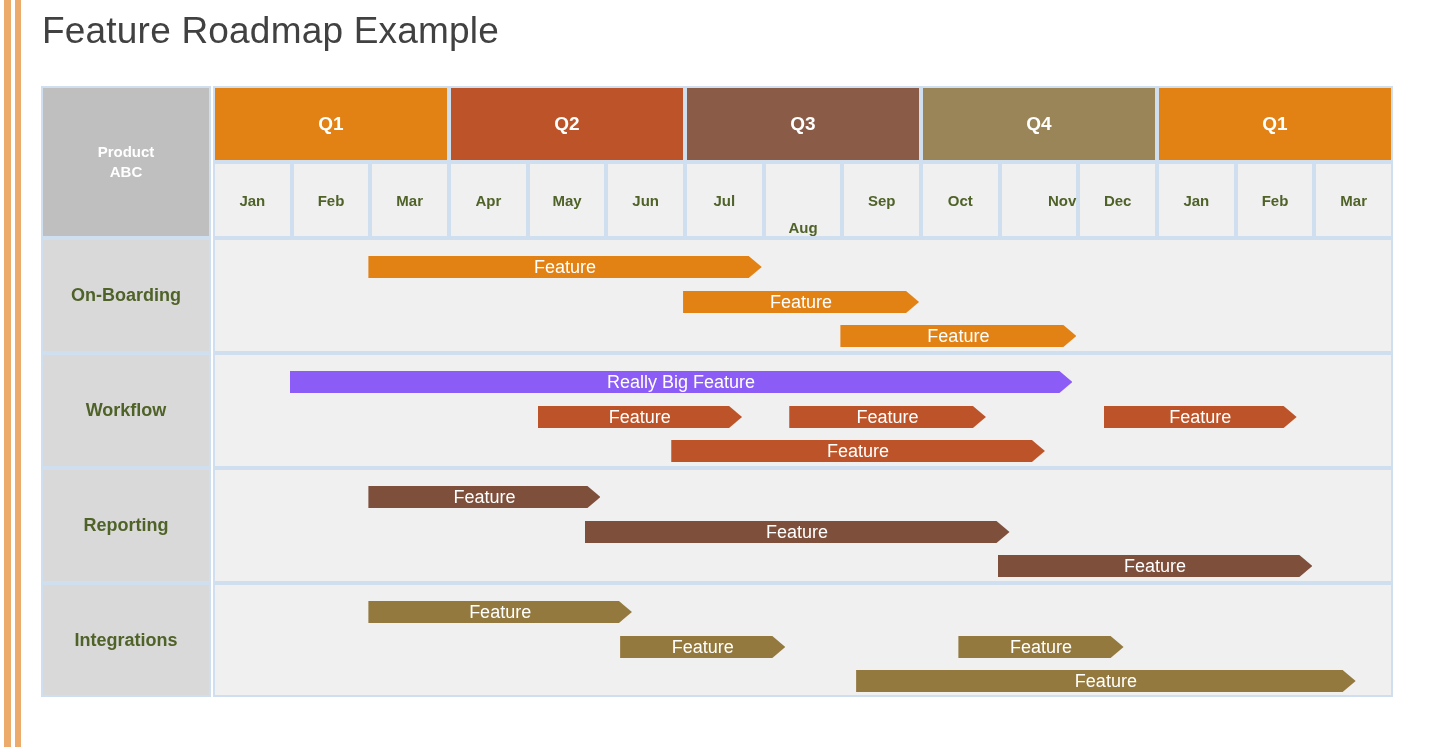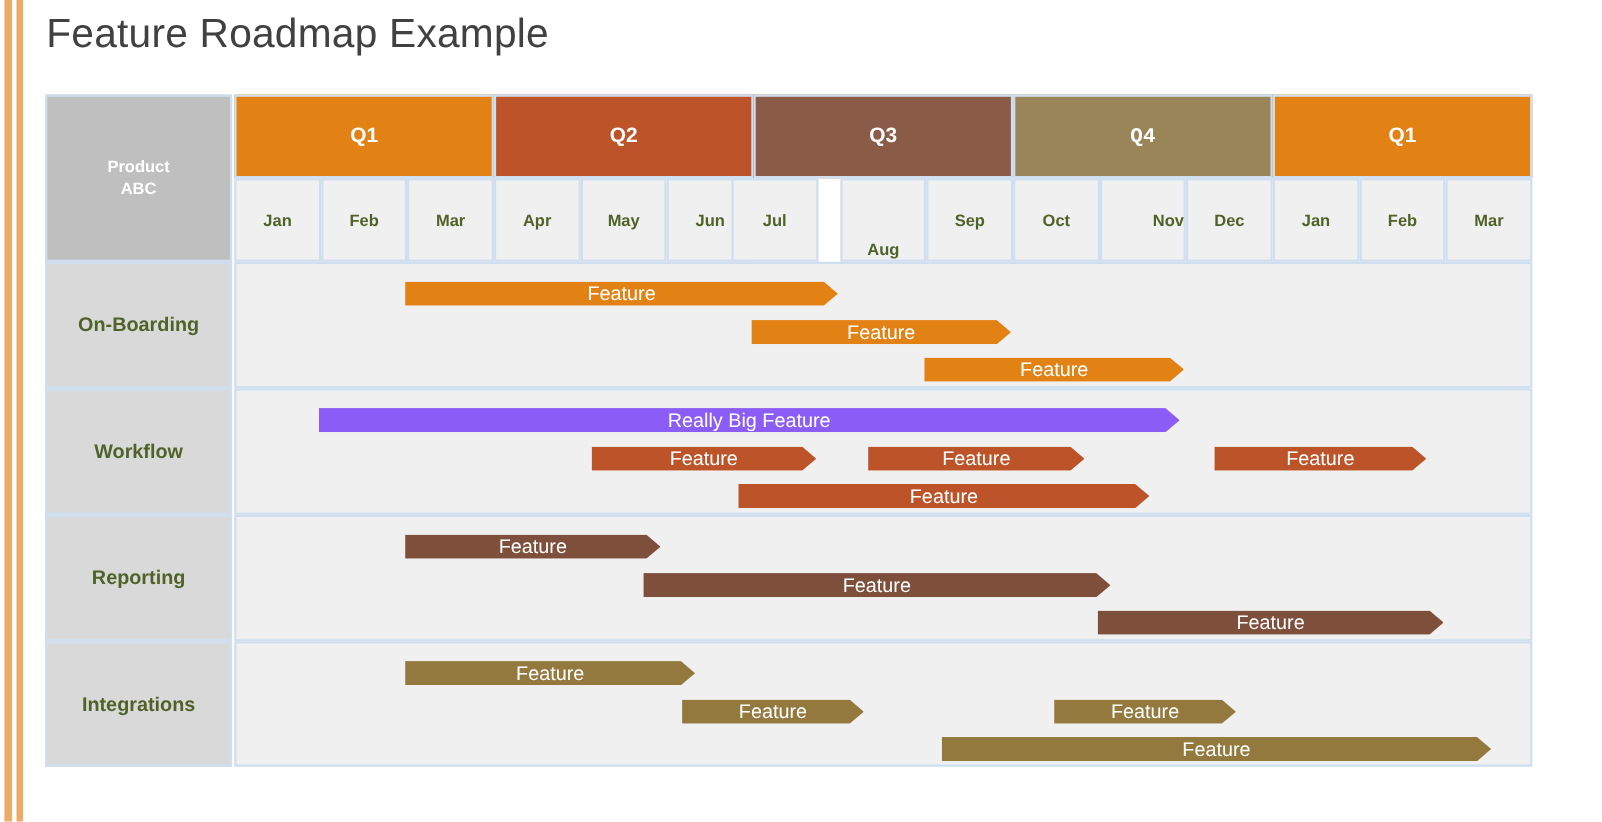--- a/index.html
+++ b/index.html
@@ -94,21 +94,21 @@
       <div class="q-strip" id="quarter-strip">
           <div class="q-cell" style="left: 0px; width: 236px; background: rgb(227, 130, 20);">
             <span>Q1</span>
           </div>
           <div class="q-cell" style="left: 236px; width: 236px; background: rgb(189, 84, 41);">
             <span>Q2</span>
           </div>
           <div class="q-cell" style="left: 472px; width: 236px; background: rgb(138, 91, 71);">
             <span>Q3</span>
           </div>
-          <div class="q-cell" style="left: 708px; width: 236px; background: rgb(154, 133, 88); font-family: Liberation Mono, monospace;">
+          <div class="q-cell" style="left: 708px; width: 236px; background: rgb(154, 133, 88);">
             <span>Q4</span>
           </div>
           <div class="q-cell" style="left: 944px; width: 236px; background: rgb(227, 130, 20);">
             <span>Q1</span>
           </div>
         </div>
       <div class="m-strip" id="month-strip">
           <div class="m-cell" style="left: 0px; width: 78.6667px;">
             <span>Jan</span>
           </div>
@@ -120,21 +120,21 @@
           </div>
           <div class="m-cell" style="left: 236px; width: 78.6667px;">
             <span>Apr</span>
           </div>
           <div class="m-cell" style="left: 314.667px; width: 78.6667px;">
             <span>May</span>
           </div>
           <div class="m-cell" style="left: 393.333px; width: 78.6667px;">
             <span>Jun</span>
           </div>
-          <div class="m-cell" style="left: 452px; width: 78.6667px;">
+          <div class="m-cell" style="left: 472px; width: 78.6667px;">
             <span>Jul</span>
           </div>
           <div class="m-cell" style="left: 550.667px; width: 78.6667px; align-items: flex-end;">
             <span>Aug</span>
           </div>
           <div class="m-cell" style="left: 629.333px; width: 78.6667px;">
             <span>Sep</span>
           </div>
           <div class="m-cell" style="left: 708px; width: 78.6667px;">
             <span>Oct</span>

